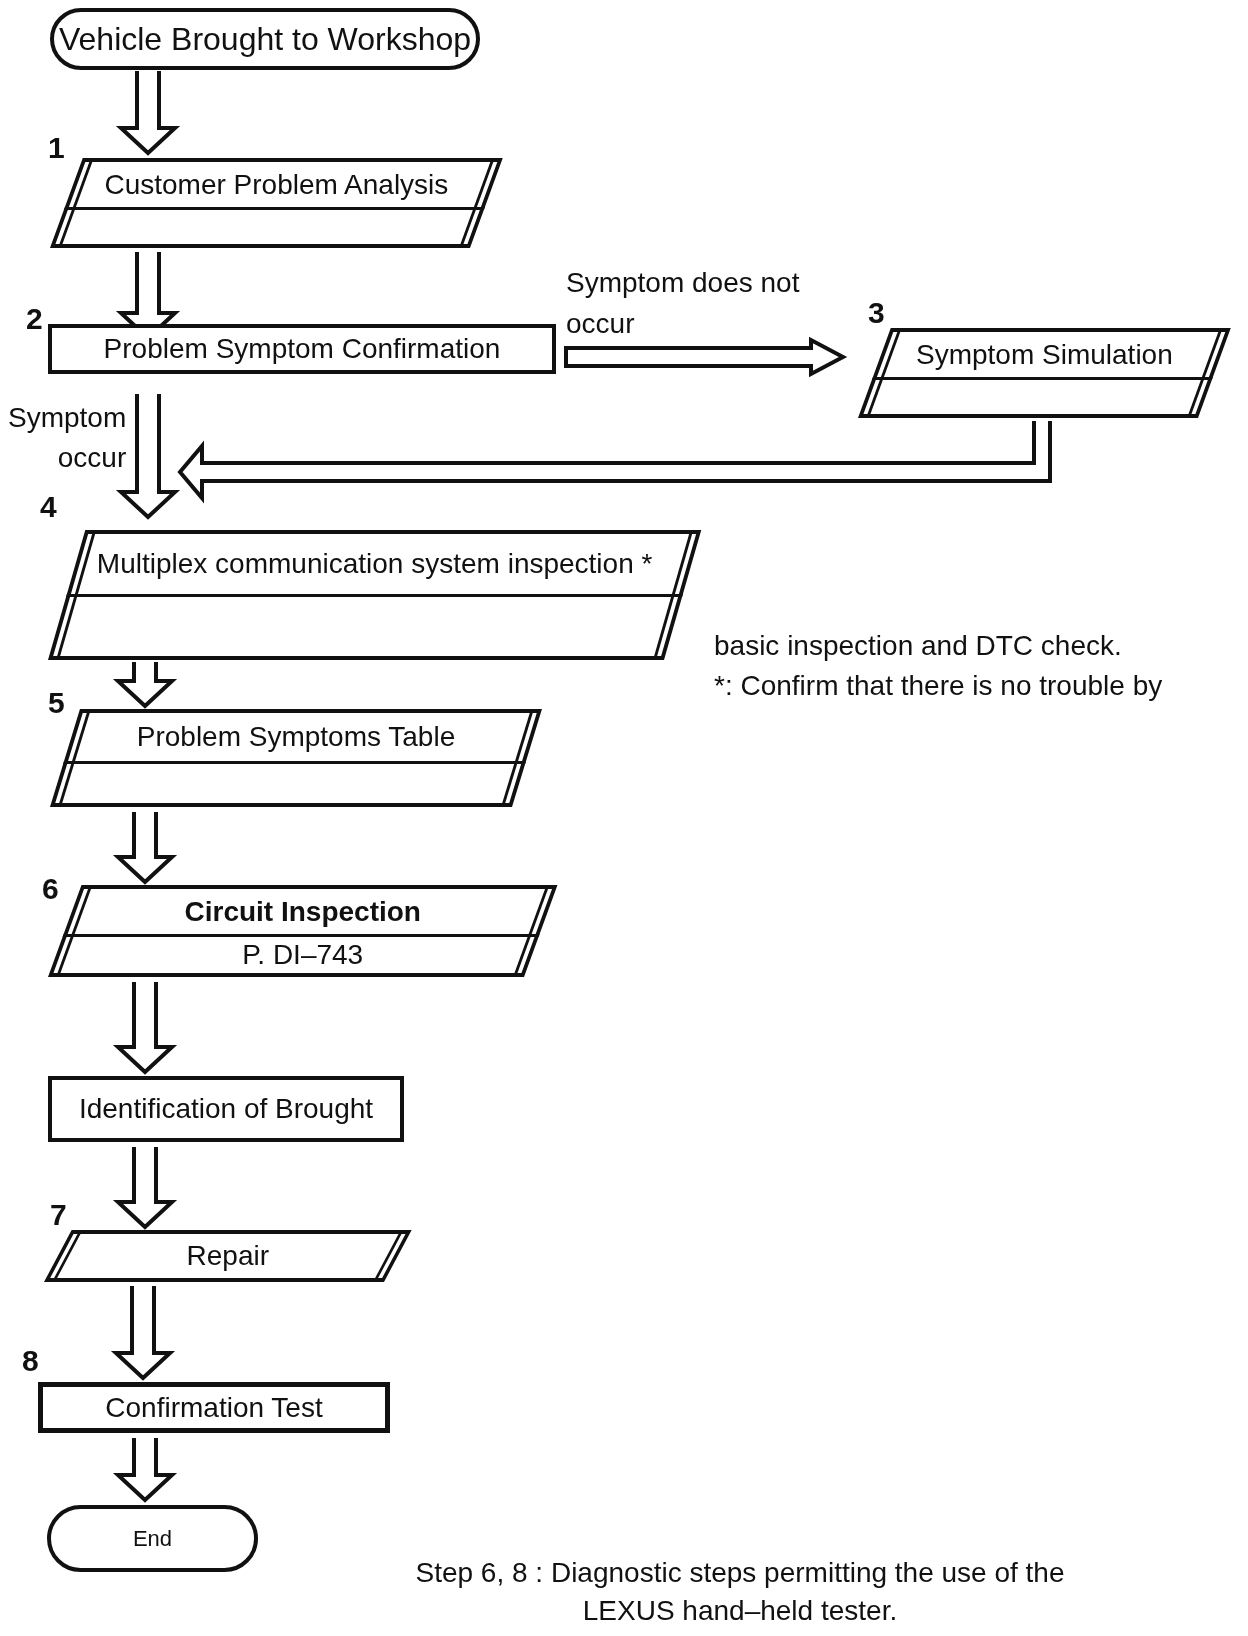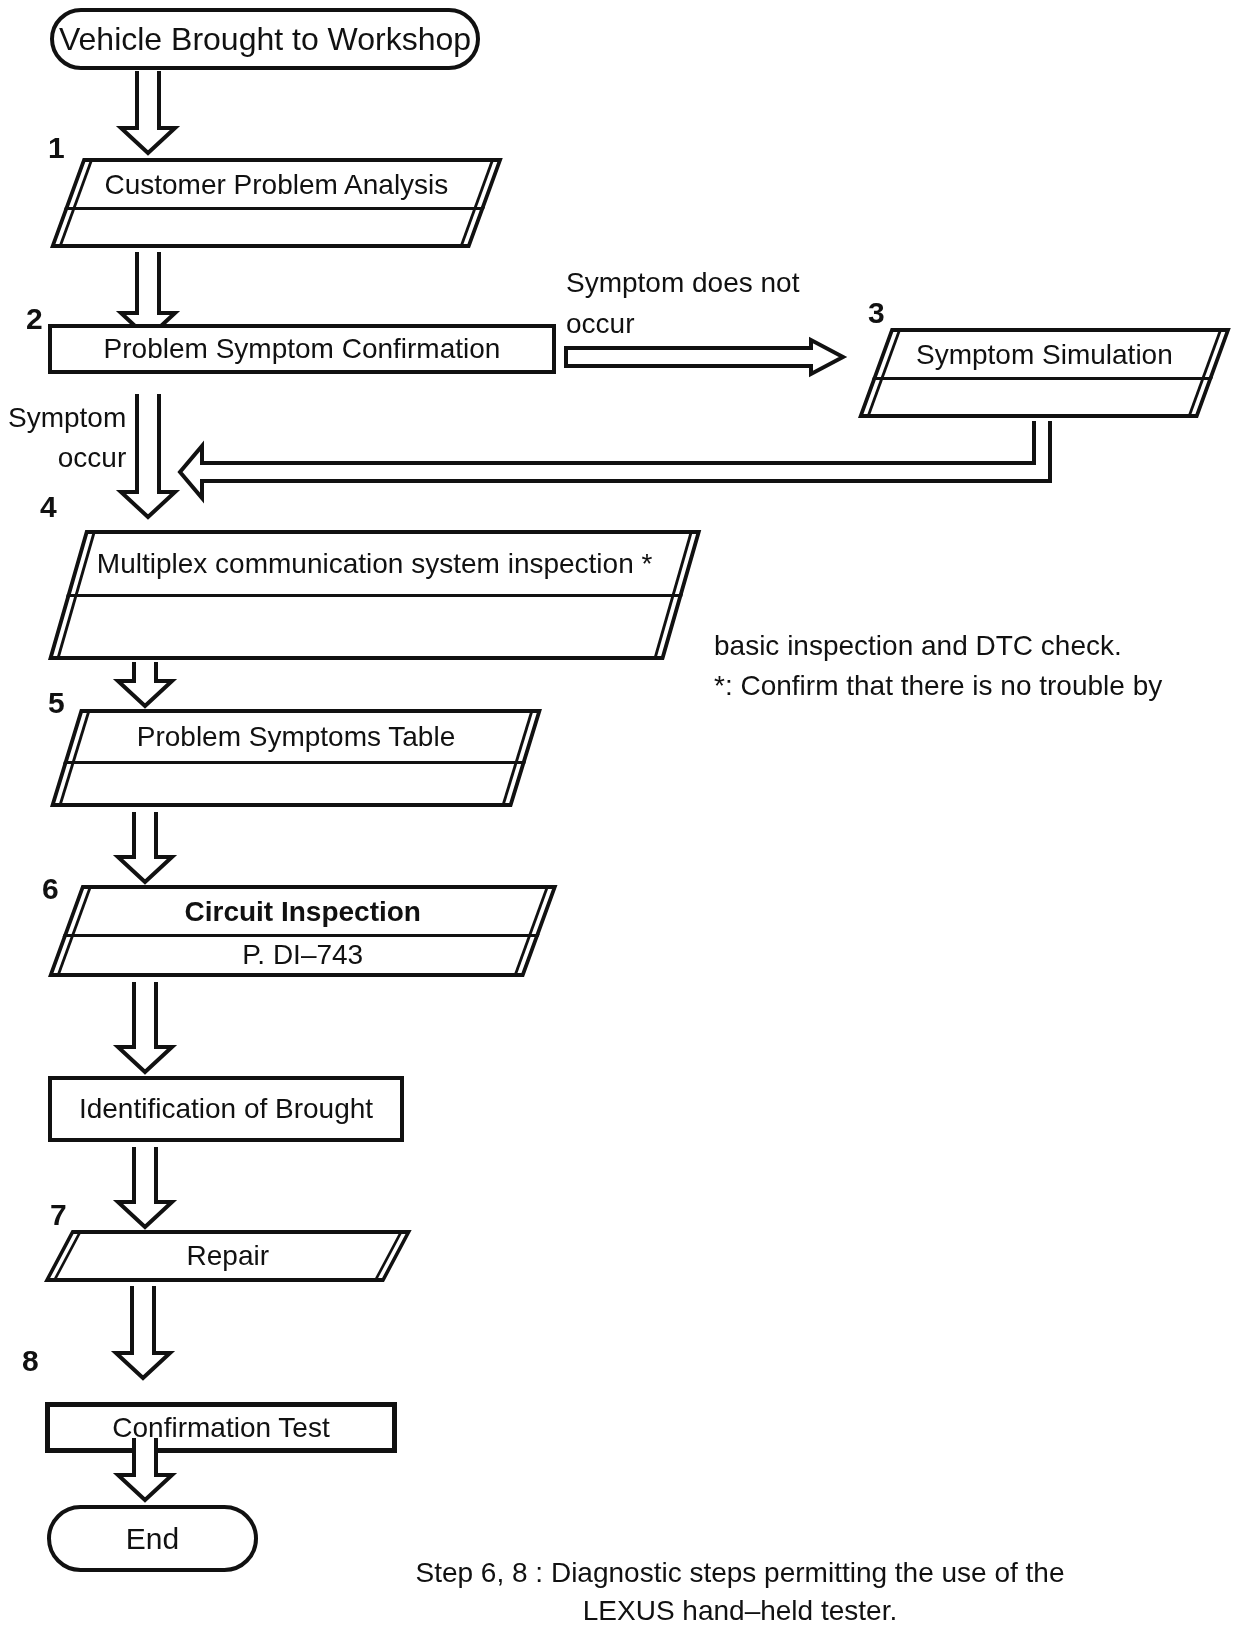--- a/index.html
+++ b/index.html
@@ -166,28 +166,28 @@
   <div class="unskew" style="transform:skewX(28deg);">
     <div class="row" style="top:0;height:44px;">Repair</div>
   </div>
 </div>
 
 <svg class="arr" style="left:113px;top:1285px;" width="60" height="94">
   <path d="M19,1 V68 H3 L30,93 L57,68 H41 V1"></path>
 </svg>
 
 <div class="num" style="left:22px;top:1344px;">8</div>
-<div class="rect thick" style="left:45px;top:1382px;width:352px;height:51px;margin-top:20px;">
+<div class="rect thick" style="left:38px;top:1382px;width:352px;height:51px;">
   <span>Confirmation Test</span>
 </div>
 
 <svg class="arr" style="left:115px;top:1437px;" width="60" height="64">
   <path d="M19,1 V38 H3 L30,63 L57,38 H41 V1"></path>
 </svg>
 
-<div class="stadium" style="left:47px;top:1505px;width:211px;height:67px;border-radius:35px;font-size:30px;">
+<div class="stadium" style="left:47px;top:1505px;width:211px;height:67px;border-radius:35px;font-size:22px;">
   <span>End</span>
 </div>
 
 <div class="caption" style="left:380px;top:1554px;width:720px;">
   <div>Step 6, 8 : Diagnostic steps permitting the use of the</div>
   <div>LEXUS hand–held tester.</div>
 </div>
 
 </body></html>

